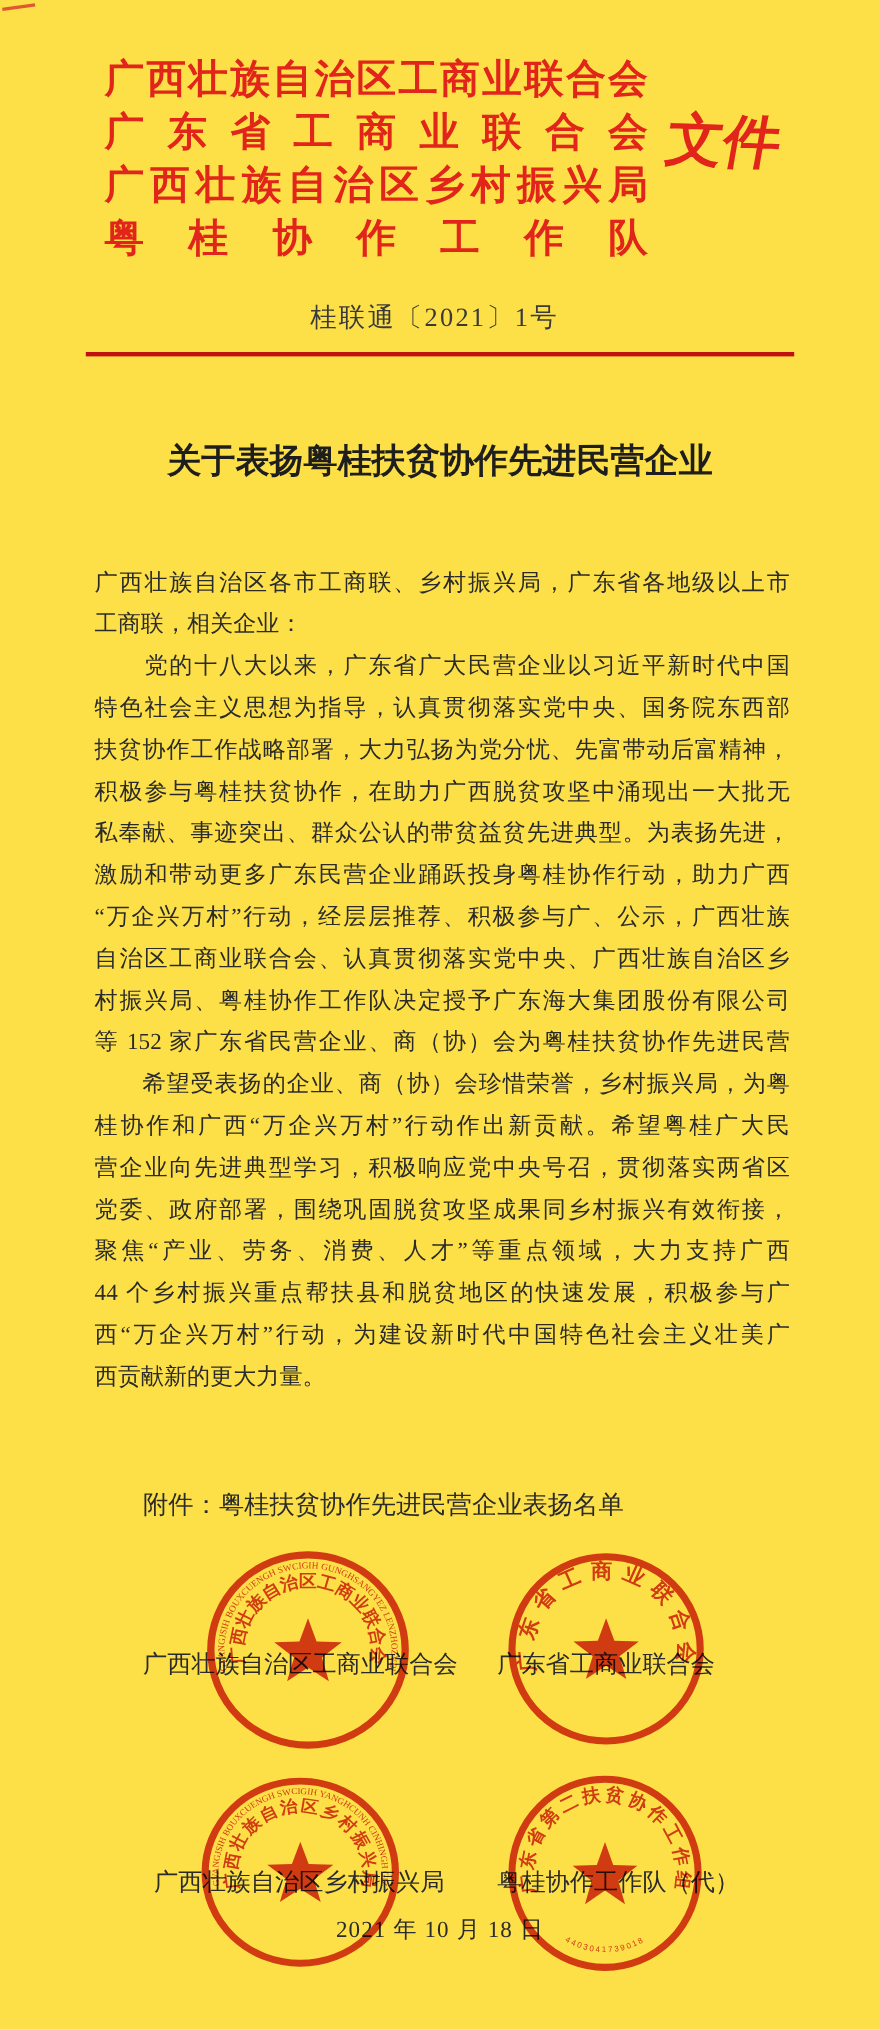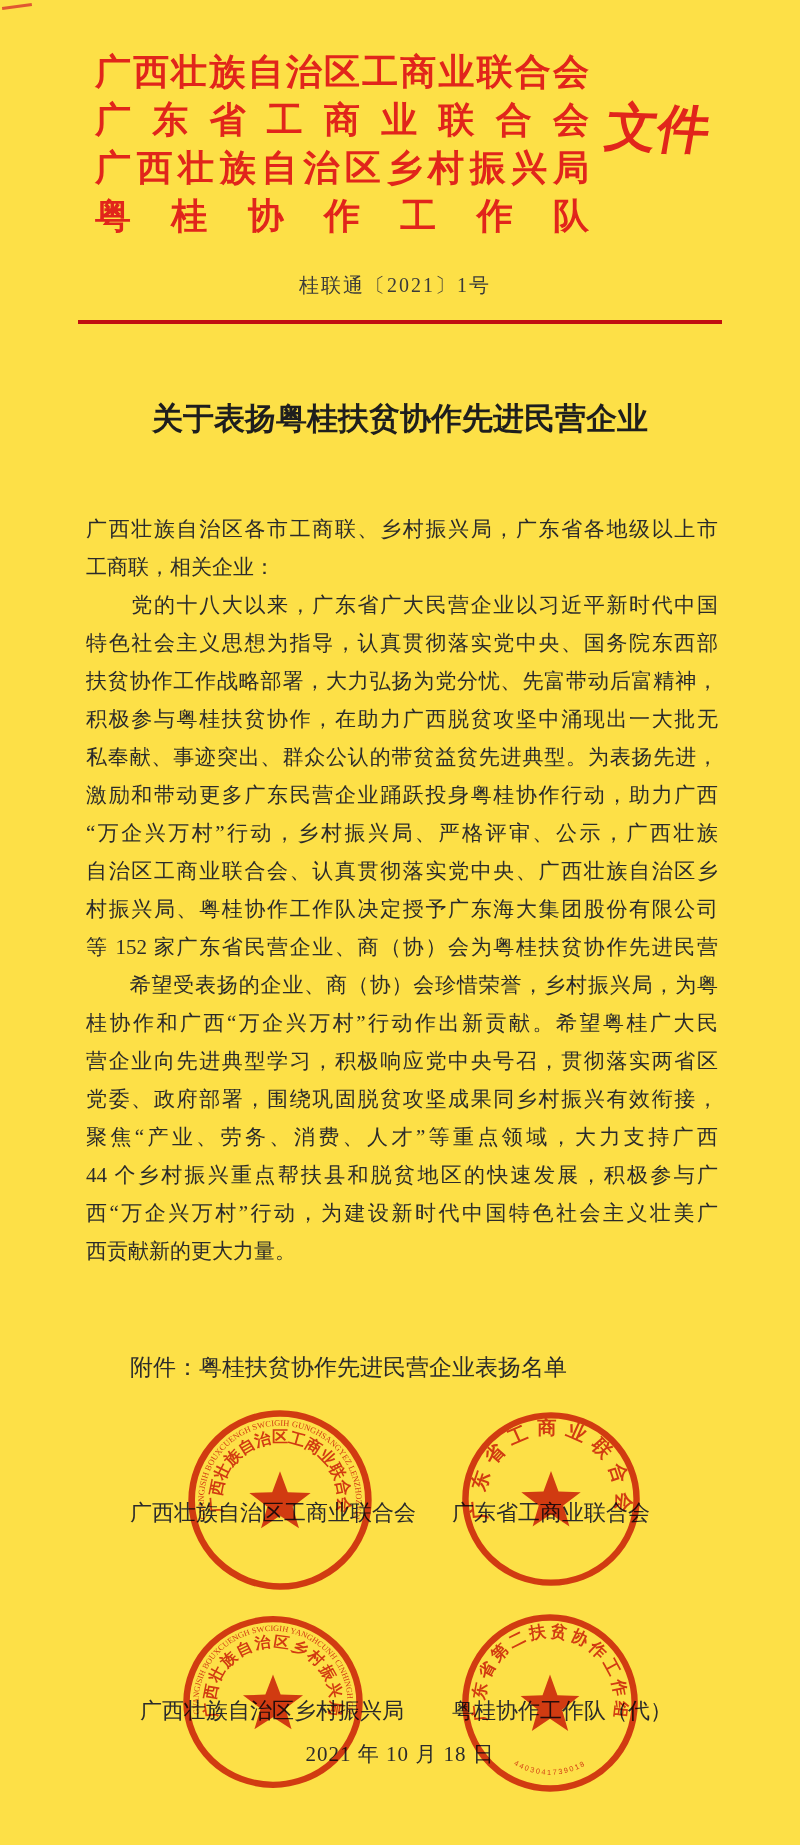--- a/index.html
+++ b/index.html
@@ -17,21 +17,21 @@
   .org-line{
     height:48px;line-height:48px;font-size:36px;font-weight:bold;
     color:#e1251b;text-align:justify;text-align-last:justify;
     white-space:nowrap;letter-spacing:0;
   }
   .doc-label{
     position:absolute;left:606px;top:94px;font-size:52px;font-weight:bold;
     color:#e1251b;transform:skewX(-8deg) rotate(2deg);white-space:nowrap;
   }
   .doc-number{position:absolute;left:0;top:272px;width:790px;text-align:center;
-    font-size:20px;color:#3a3a3a;letter-spacing:2px;}
+    font-size:24px;color:#3a3a3a;letter-spacing:2px;}
   .red-rule{position:absolute;left:78px;top:320px;width:644px;height:4px;
     background:#c01010;}
   
   .doc-title{position:absolute;left:0;top:398px;width:800px;text-align:center;
     font-size:31px;font-weight:bold;line-height:42px;color:#1e1e1e;}
   
   .body-block{position:absolute;left:86px;top:510px;width:632px;}
   .body-line{
     height:38px;line-height:38px;font-size:21px;white-space:nowrap;
     text-align:justify;text-align-last:justify;color:#2b2b2b;
@@ -79,21 +79,21 @@
 
   <div class="body-block">
     <div class="body-line">广西壮族自治区各市工商联、乡村振兴局，广东省各地级以上市</div>
     <div class="body-line para-end">工商联，相关企业：</div>
     <div class="body-line">　　党的十八大以来，广东省广大民营企业以习近平新时代中国</div>
     <div class="body-line">特色社会主义思想为指导，认真贯彻落实党中央、国务院东西部</div>
     <div class="body-line">扶贫协作工作战略部署，大力弘扬为党分忧、先富带动后富精神，</div>
     <div class="body-line">积极参与粤桂扶贫协作，在助力广西脱贫攻坚中涌现出一大批无</div>
     <div class="body-line">私奉献、事迹突出、群众公认的带贫益贫先进典型。为表扬先进，</div>
     <div class="body-line">激励和带动更多广东民营企业踊跃投身粤桂协作行动，助力广西</div>
-    <div class="body-line">“万企兴万村”行动，乡村振兴局、严格评审、公示，广西壮族</div>
+    <div class="body-line">“万企兴万村”行动，经层层推荐、积极参与广、公示，广西壮族</div>
     <div class="body-line">自治区工商业联合会、认真贯彻落实党中央、广西壮族自治区乡</div>
     <div class="body-line">村振兴局、粤桂协作工作队决定授予广东海大集团股份有限公司</div>
     <div class="body-line">等 152 家广东省民营企业、商（协）会为粤桂扶贫协作先进民营</div>
     <div class="body-line">　　希望受表扬的企业、商（协）会珍惜荣誉，乡村振兴局，为粤</div>
     <div class="body-line">桂协作和广西“万企兴万村”行动作出新贡献。希望粤桂广大民</div>
     <div class="body-line">营企业向先进典型学习，积极响应党中央号召，贯彻落实两省区</div>
     <div class="body-line">党委、政府部署，围绕巩固脱贫攻坚成果同乡村振兴有效衔接，</div>
     <div class="body-line">聚焦“产业、劳务、消费、人才”等重点领域，大力支持广西</div>
     <div class="body-line">44 个乡村振兴重点帮扶县和脱贫地区的快速发展，积极参与广</div>
     <div class="body-line">西“万企兴万村”行动，为建设新时代中国特色社会主义壮美广</div>

